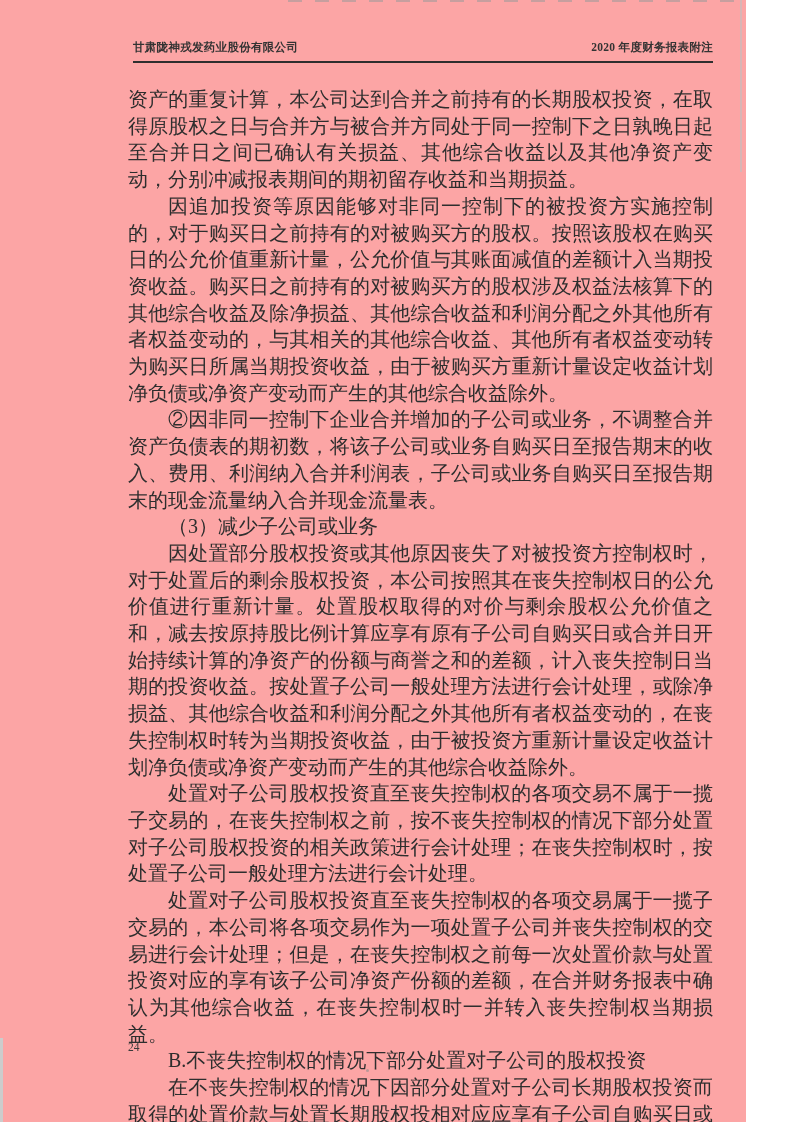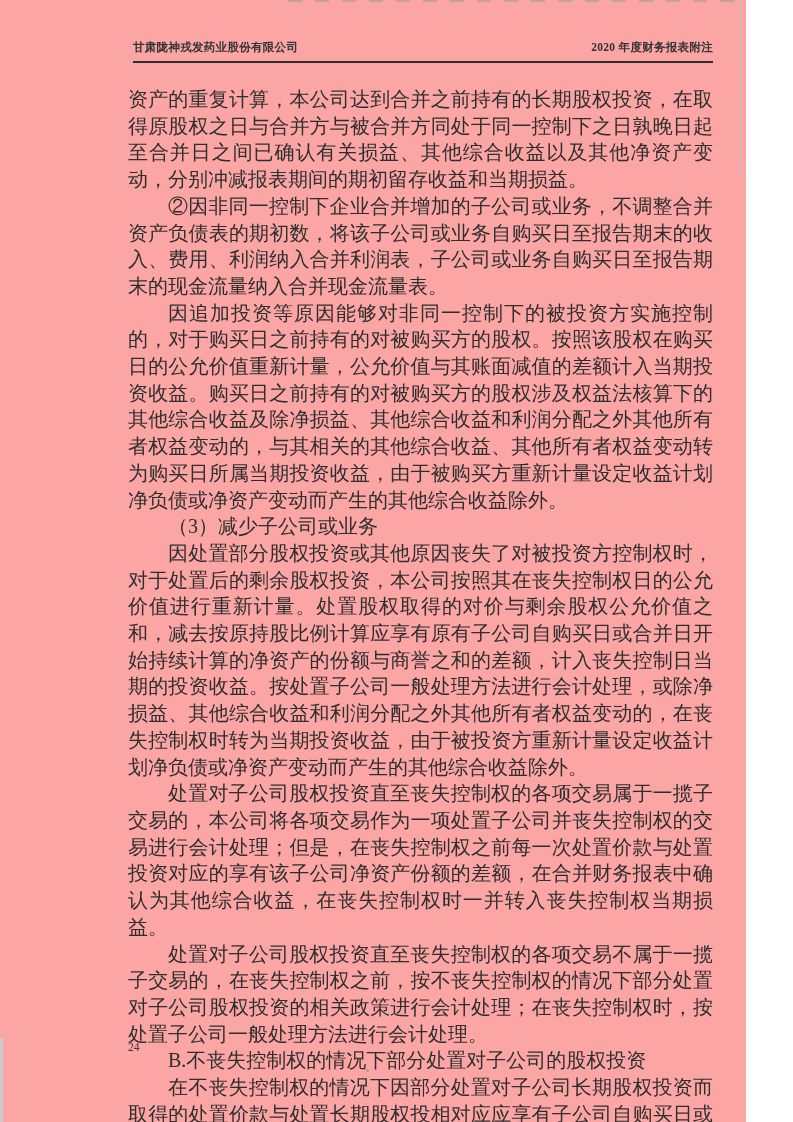--- a/index.html
+++ b/index.html
@@ -105,26 +105,26 @@
 <div class="page">
 
   <div class="header">
     <span>甘肃陇神戎发药业股份有限公司</span>
     <span>2020 年度财务报表附注</span>
   </div>
 
   <div class="doc-body">
 
   <p class="para">资产的重复计算，本公司达到合并之前持有的长期股权投资，在取得原股权之日与合并方与被合并方同处于同一控制下之日孰晚日起至合并日之间已确认有关损益、其他综合收益以及其他净资产变动，分别冲减报表期间的期初留存收益和当期损益。</p>
+      <p class="para indent">因追加投资等原因能够对非同一控制下的被投资方实施控制的，对于购买日之前持有的对被购买方的股权。按照该股权在购买日的公允价值重新计量，公允价值与其账面减值的差额计入当期投资收益。购买日之前持有的对被购买方的股权涉及权益法核算下的其他综合收益及除净损益、其他综合收益和利润分配之外其他所有者权益变动的，与其相关的其他综合收益、其他所有者权益变动转为购买日所属当期投资收益，由于被购买方重新计量设定收益计划净负债或净资产变动而产生的其他综合收益除外。</p>
       <p class="para indent">②因非同一控制下企业合并增加的子公司或业务，不调整合并资产负债表的期初数，将该子公司或业务自购买日至报告期末的收入、费用、利润纳入合并利润表，子公司或业务自购买日至报告期末的现金流量纳入合并现金流量表。</p>
-      <p class="para indent">因追加投资等原因能够对非同一控制下的被投资方实施控制的，对于购买日之前持有的对被购买方的股权。按照该股权在购买日的公允价值重新计量，公允价值与其账面减值的差额计入当期投资收益。购买日之前持有的对被购买方的股权涉及权益法核算下的其他综合收益及除净损益、其他综合收益和利润分配之外其他所有者权益变动的，与其相关的其他综合收益、其他所有者权益变动转为购买日所属当期投资收益，由于被购买方重新计量设定收益计划净负债或净资产变动而产生的其他综合收益除外。</p>
       <p class="para indent">（3）减少子公司或业务</p>
       <p class="para indent">因处置部分股权投资或其他原因丧失了对被投资方控制权时，对于处置后的剩余股权投资，本公司按照其在丧失控制权日的公允价值进行重新计量。处置股权取得的对价与剩余股权公允价值之和，减去按原持股比例计算应享有原有子公司自购买日或合并日开始持续计算的净资产的份额与商誉之和的差额，计入丧失控制日当期的投资收益。按处置子公司一般处理方法进行会计处理，或除净损益、其他综合收益和利润分配之外其他所有者权益变动的，在丧失控制权时转为当期投资收益，由于被投资方重新计量设定收益计划净负债或净资产变动而产生的其他综合收益除外。</p>
+      <p class="para indent">处置对子公司股权投资直至丧失控制权的各项交易不属于一揽子交易的，在丧失控制权之前，按不丧失控制权的情况下部分处置对子公司股权投资的相关政策进行会计处理；在丧失控制权时，按处置子公司一般处理方法进行会计处理。</p>
       <p class="para indent">处置对子公司股权投资直至丧失控制权的各项交易属于一揽子交易的，本公司将各项交易作为一项处置子公司并丧失控制权的交易进行会计处理；但是，在丧失控制权之前每一次处置价款与处置投资对应的享有该子公司净资产份额的差额，在合并财务报表中确认为其他综合收益，在丧失控制权时一并转入丧失控制权当期损益。</p>
-      <p class="para indent">处置对子公司股权投资直至丧失控制权的各项交易不属于一揽子交易的，在丧失控制权之前，按不丧失控制权的情况下部分处置对子公司股权投资的相关政策进行会计处理；在丧失控制权时，按处置子公司一般处理方法进行会计处理。</p>
       <p class="para indent">B.不丧失控制权的情况下部分处置对子公司的股权投资</p>
       <p class="para indent">在不丧失控制权的情况下因部分处置对子公司长期股权投资而取得的处置价款与处置长期股权投相对应应享有子公司自购买日或合并日开始持续计算的净资产份额之间的差额，调整</p>
     </div>
 
   <div class="footer">
     <span>24</span>
   </div>
 
   <div class="artifact-top"></div>
   <div class="artifact-right"></div>

